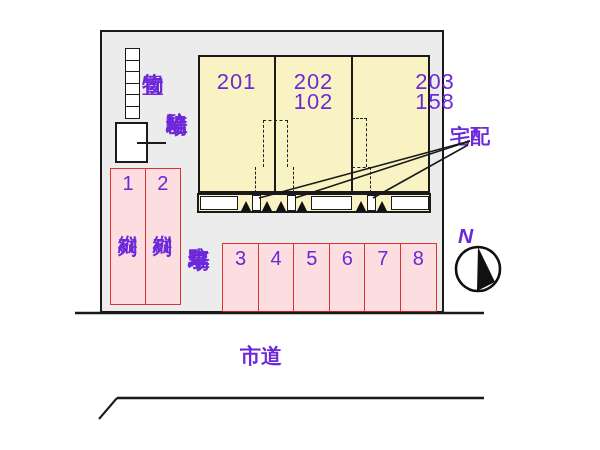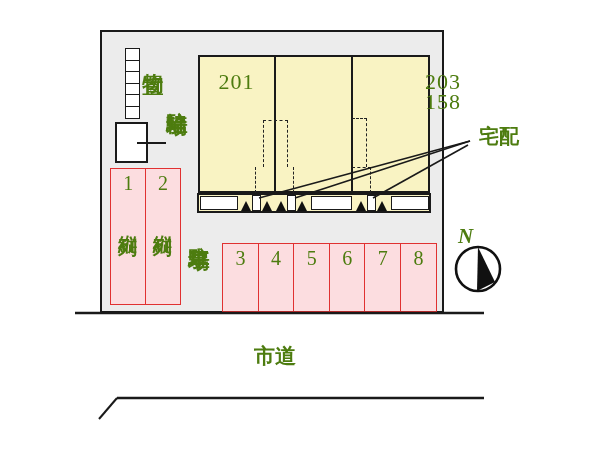--- a/index.html
+++ b/index.html
@@ -1,18 +1,18 @@
 <!DOCTYPE html>
 <html><head>
 <meta charset="utf-8">
 <style>
   html,body{margin:0;padding:0;background:#fff;}
   .stage{
     position:relative;width:548px;height:450px;background:#ffffff;overflow:hidden;
-    font-family:Liberation Serif, serif;color:#4d7c0f;
+    font-family:Liberation Sans, sans-serif;color:#6d28d9;
   }
   .abs{position:absolute;}
   
   .plot{
     left:100px;top:30px;width:344px;height:283px;
     background:#ececec;border:2.5px solid #1a1a1a;box-sizing:border-box;z-index:1;
   }
   
   .building{
     left:198px;top:55px;width:232px;height:138px;
@@ -72,21 +72,21 @@
   .stall-num{font-size:20px;line-height:22px;margin-top:3px;}
   .stall-type{
     writing-mode:vertical-rl;text-orientation:upright;
     font-size:19px;font-weight:bold;line-height:19px;letter-spacing:3px;margin-top:26px;
   }
   .tandem-row{left:110px;top:168px;width:71px;height:137px;}
   .bottom-row{left:222px;top:243px;width:215px;height:69px;}
   
   .hlabel{font-size:21px;font-weight:bold;z-index:4;white-space:nowrap;}
   .takuhai{
-    left:450px;top:126px;width:98px;text-align:center;
+    left:450px;top:126px;width:98px;text-align:left;
     font-size:20px;font-weight:bold;line-height:21px;z-index:4;
   }
   .north-n{left:458px;top:224px;font-size:21px;font-weight:bold;font-style:italic;z-index:4;}
   svg.overlay{position:absolute;left:0;top:0;z-index:5;pointer-events:none;}
 </style>
 </head>
 <body>
 
 <div class="stage">
 
@@ -105,21 +105,25 @@
   <div class="abs bike-rect"></div>
   <div class="abs vlabel" style="left:166px;top:94px;">駐輪場</div>
 
   <div class="abs building"></div>
   <div class="abs divider" style="left:274px;"></div>
   <div class="abs divider" style="left:351px;"></div>
 
   <div class="abs unit-label" style="left:198px;width:77px;">
     <div>201</div>
   </div>
-  <div class="abs unit-label" style="left:368px;width:78px;padding-left:36px;">
+  <div class="abs unit-label" style="left:275px;width:77px;">
+    <div>202</div>
+    <div>102</div>
+  </div>
+  <div class="abs unit-label" style="left:360px;width:78px;padding-left:36px;">
     <div>203</div>
     <div>158</div>
   </div>
 
   <div class="abs dash no-b" style="left:263px;top:120px;width:25px;height:47px;"></div>
   <div class="abs dash no-bt" style="left:255px;top:167px;width:39px;height:26px;"></div>
   <div class="abs dash no-bl" style="left:352px;top:118px;width:15px;height:49px;"></div>
   <div class="abs dash no-l" style="left:352px;top:167px;width:19px;height:26px;"></div>
 
   <div class="abs strip"></div>
@@ -170,21 +174,21 @@
     </div>
     <div class="stall">
       <div class="stall-num">8</div>
     </div>
   </div>
 
   <div class="abs takuhai">
     <div>宅配</div>
   </div>
 
-  <div class="abs hlabel" style="left:254px;top:342px;">市道</div>
+  <div class="abs hlabel" style="left:240px;top:342px;">市道</div>
 
   <div class="abs north-n">N</div>
 
   <svg class="overlay" width="600" height="450" viewBox="0 0 600 450">
 
     <g stroke="#1a1a1a" stroke-width="1.6">
       <line x1="470" y1="141" x2="259" y2="198"></line>
       <line x1="470" y1="141" x2="295" y2="198"></line>
       <line x1="468" y1="145" x2="373" y2="198"></line>
     </g>

